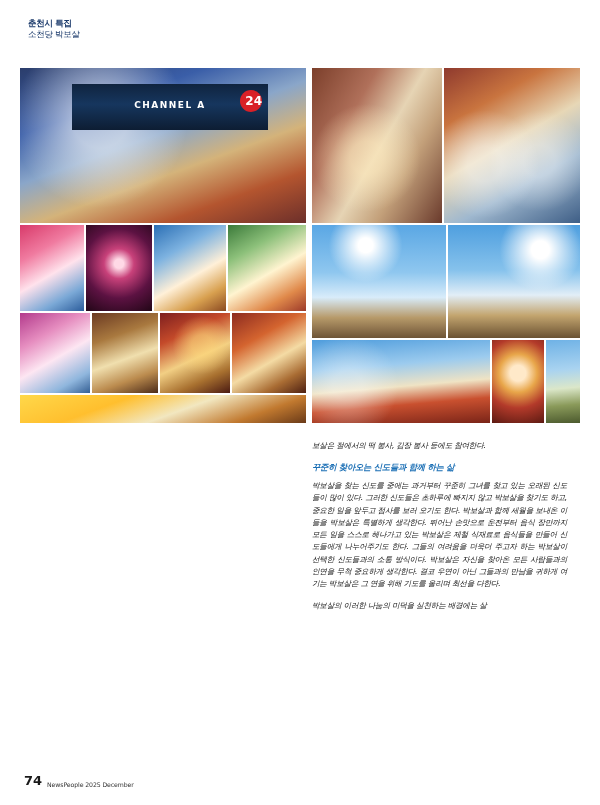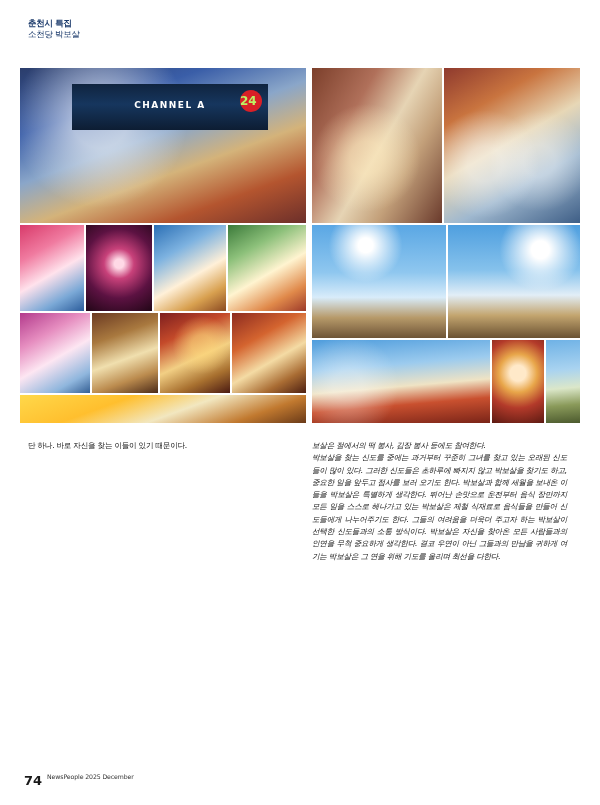--- a/index.html
+++ b/index.html
@@ -128,28 +128,28 @@
   }
   .f-tent {
     background: linear-gradient(160deg, #ffd84a 0%, #ffbf2e 32%, #f2e7c0 56%, #c1792f 80%, #6a3a18 100%);
   }
 
   .ph .overlay-badge {
     position: absolute;
     right: 6px;
     top: 6px;
     background: #d92027;
-    color: #bef264;
+    color: #ffffff;
     font-size: 12px;
     font-weight: bold;
     border-radius: 50%;
     width: 22px;
     height: 22px;
     line-height: 22px;
-    text-align: left;
+    text-align: right;
   }
   .ph .ch-letter {
     position: absolute;
     left: 50%;
     top: 46%;
     transform: translate(-50%, -50%);
     color: #ffffff;
     font-size: 9px;
     font-weight: bold;
     letter-spacing: 1.5px;
@@ -181,21 +181,21 @@
     letter-spacing: -0.3px;
   }
   .gap { height: 9px; }
 
   
   .footer {
     position: absolute;
     left: 24px;
     bottom: 17px;
     display: flex;
-    align-items: flex-start;
+    align-items: flex-end;
     gap: 5px;
   }
   .footer .pagenum {
     font-size: 13px;
     font-weight: bold;
     color: #1a1a1a;
   }
   .footer .imprint {
     font-size: 6.2px;
     color: #333333;
@@ -240,28 +240,27 @@
     <div class="ph f-altar" style="left:140px; top:245px; width:70px; height:80px;"></div>
     <div class="ph f-drum" style="left:212px; top:245px; width:74px; height:80px;"></div>
 
     <div class="ph f-ritual-wide" style="left:292px; top:272px; width:178px; height:83px;"></div>
     <div class="ph f-mask" style="left:472px; top:272px; width:52px; height:83px;"></div>
     <div class="ph f-outdoor" style="left:526px; top:272px; width:34px; height:83px;"></div>
 
     <div class="ph f-tent" style="left:0px; top:327px; width:286px; height:28px;"></div>
   </div>
 
-  <div class="col col-left">
-    <p>단 하나. 바로 자신을 찾는 이들이 있기 때문이다.</p>
-  </div>
 
   <div class="col col-right">
     <p>보살은 절에서의 떡 봉사, 김장 봉사 등에도 참여한다.</p>
+    <div class="subhead">꾸준히 찾아오는 신도들과 함께 하는 삶</div>
     <p>박보살을 찾는 신도를 중에는 과거부터 꾸준히 그녀를 찾고 있는 오래된 신도들이 많이 있다. 그러한 신도들은 초하루에 빠지지 않고 박보살을 찾기도 하고, 중요한 일을 앞두고 점사를 보러 오기도 한다. 박보살과 함께 세월을 보내온 이들을 박보살은 특별하게 생각한다. 뛰어난 손맛으로 운전부터 음식 장만까지 모든 일을 스스로 해나가고 있는 박보살은 제철 식재료로 음식들을 만들어 신도들에게 나누어주기도 한다. 그들의 여려움을 더욱더 주고자 하는 박보살이 선택한 신도들과의 소통 방식이다. 박보살은 자신을 찾아온 모든 사람들과의 인연을 무척 중요하게 생각한다. 결코 우연이 아닌 그들과의 만남을 귀하게 여기는 박보살은 그 연을 위해 기도를 올리며 최선을 다한다.</p>
     <div class="gap"></div>
+    <p>박보살의 이러한 나눔의 미덕을 실천하는 배경에는 살</p>
   </div>
 
   <div class="footer">
     <span class="pagenum">74</span>
     <span class="imprint">NewsPeople 2025 December</span>
   </div>
 
 </div>
 
 </body></html>

